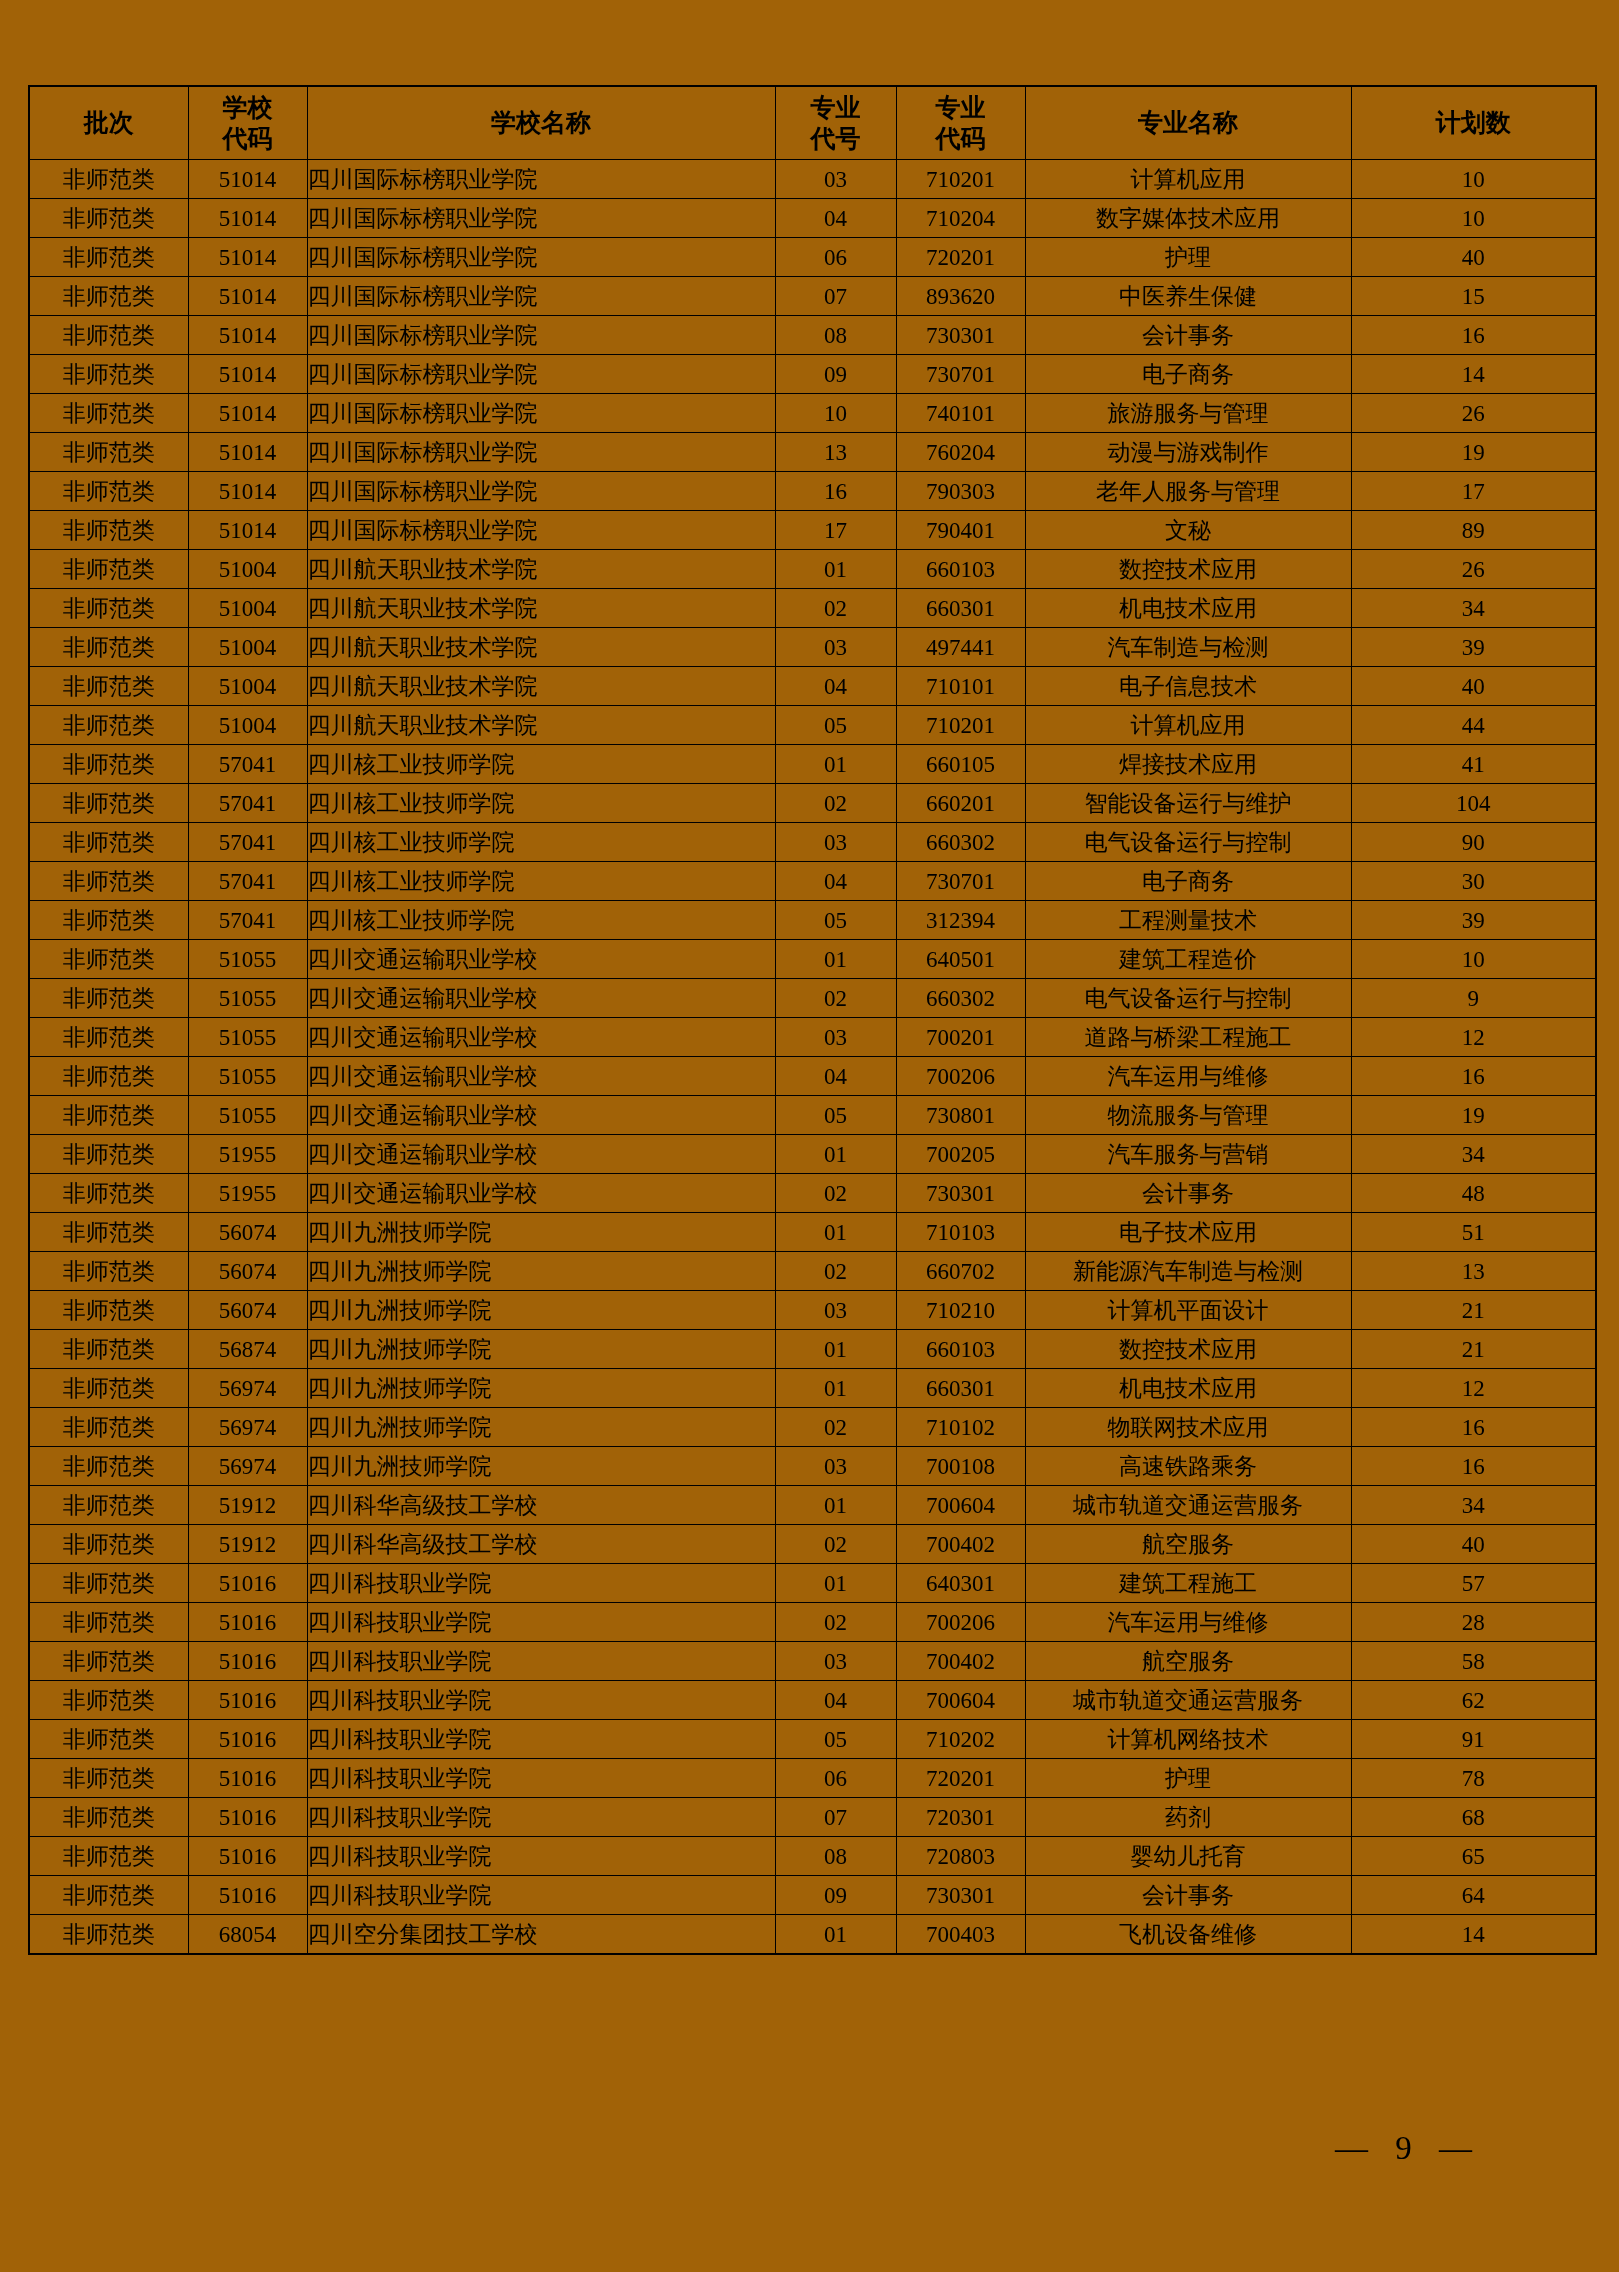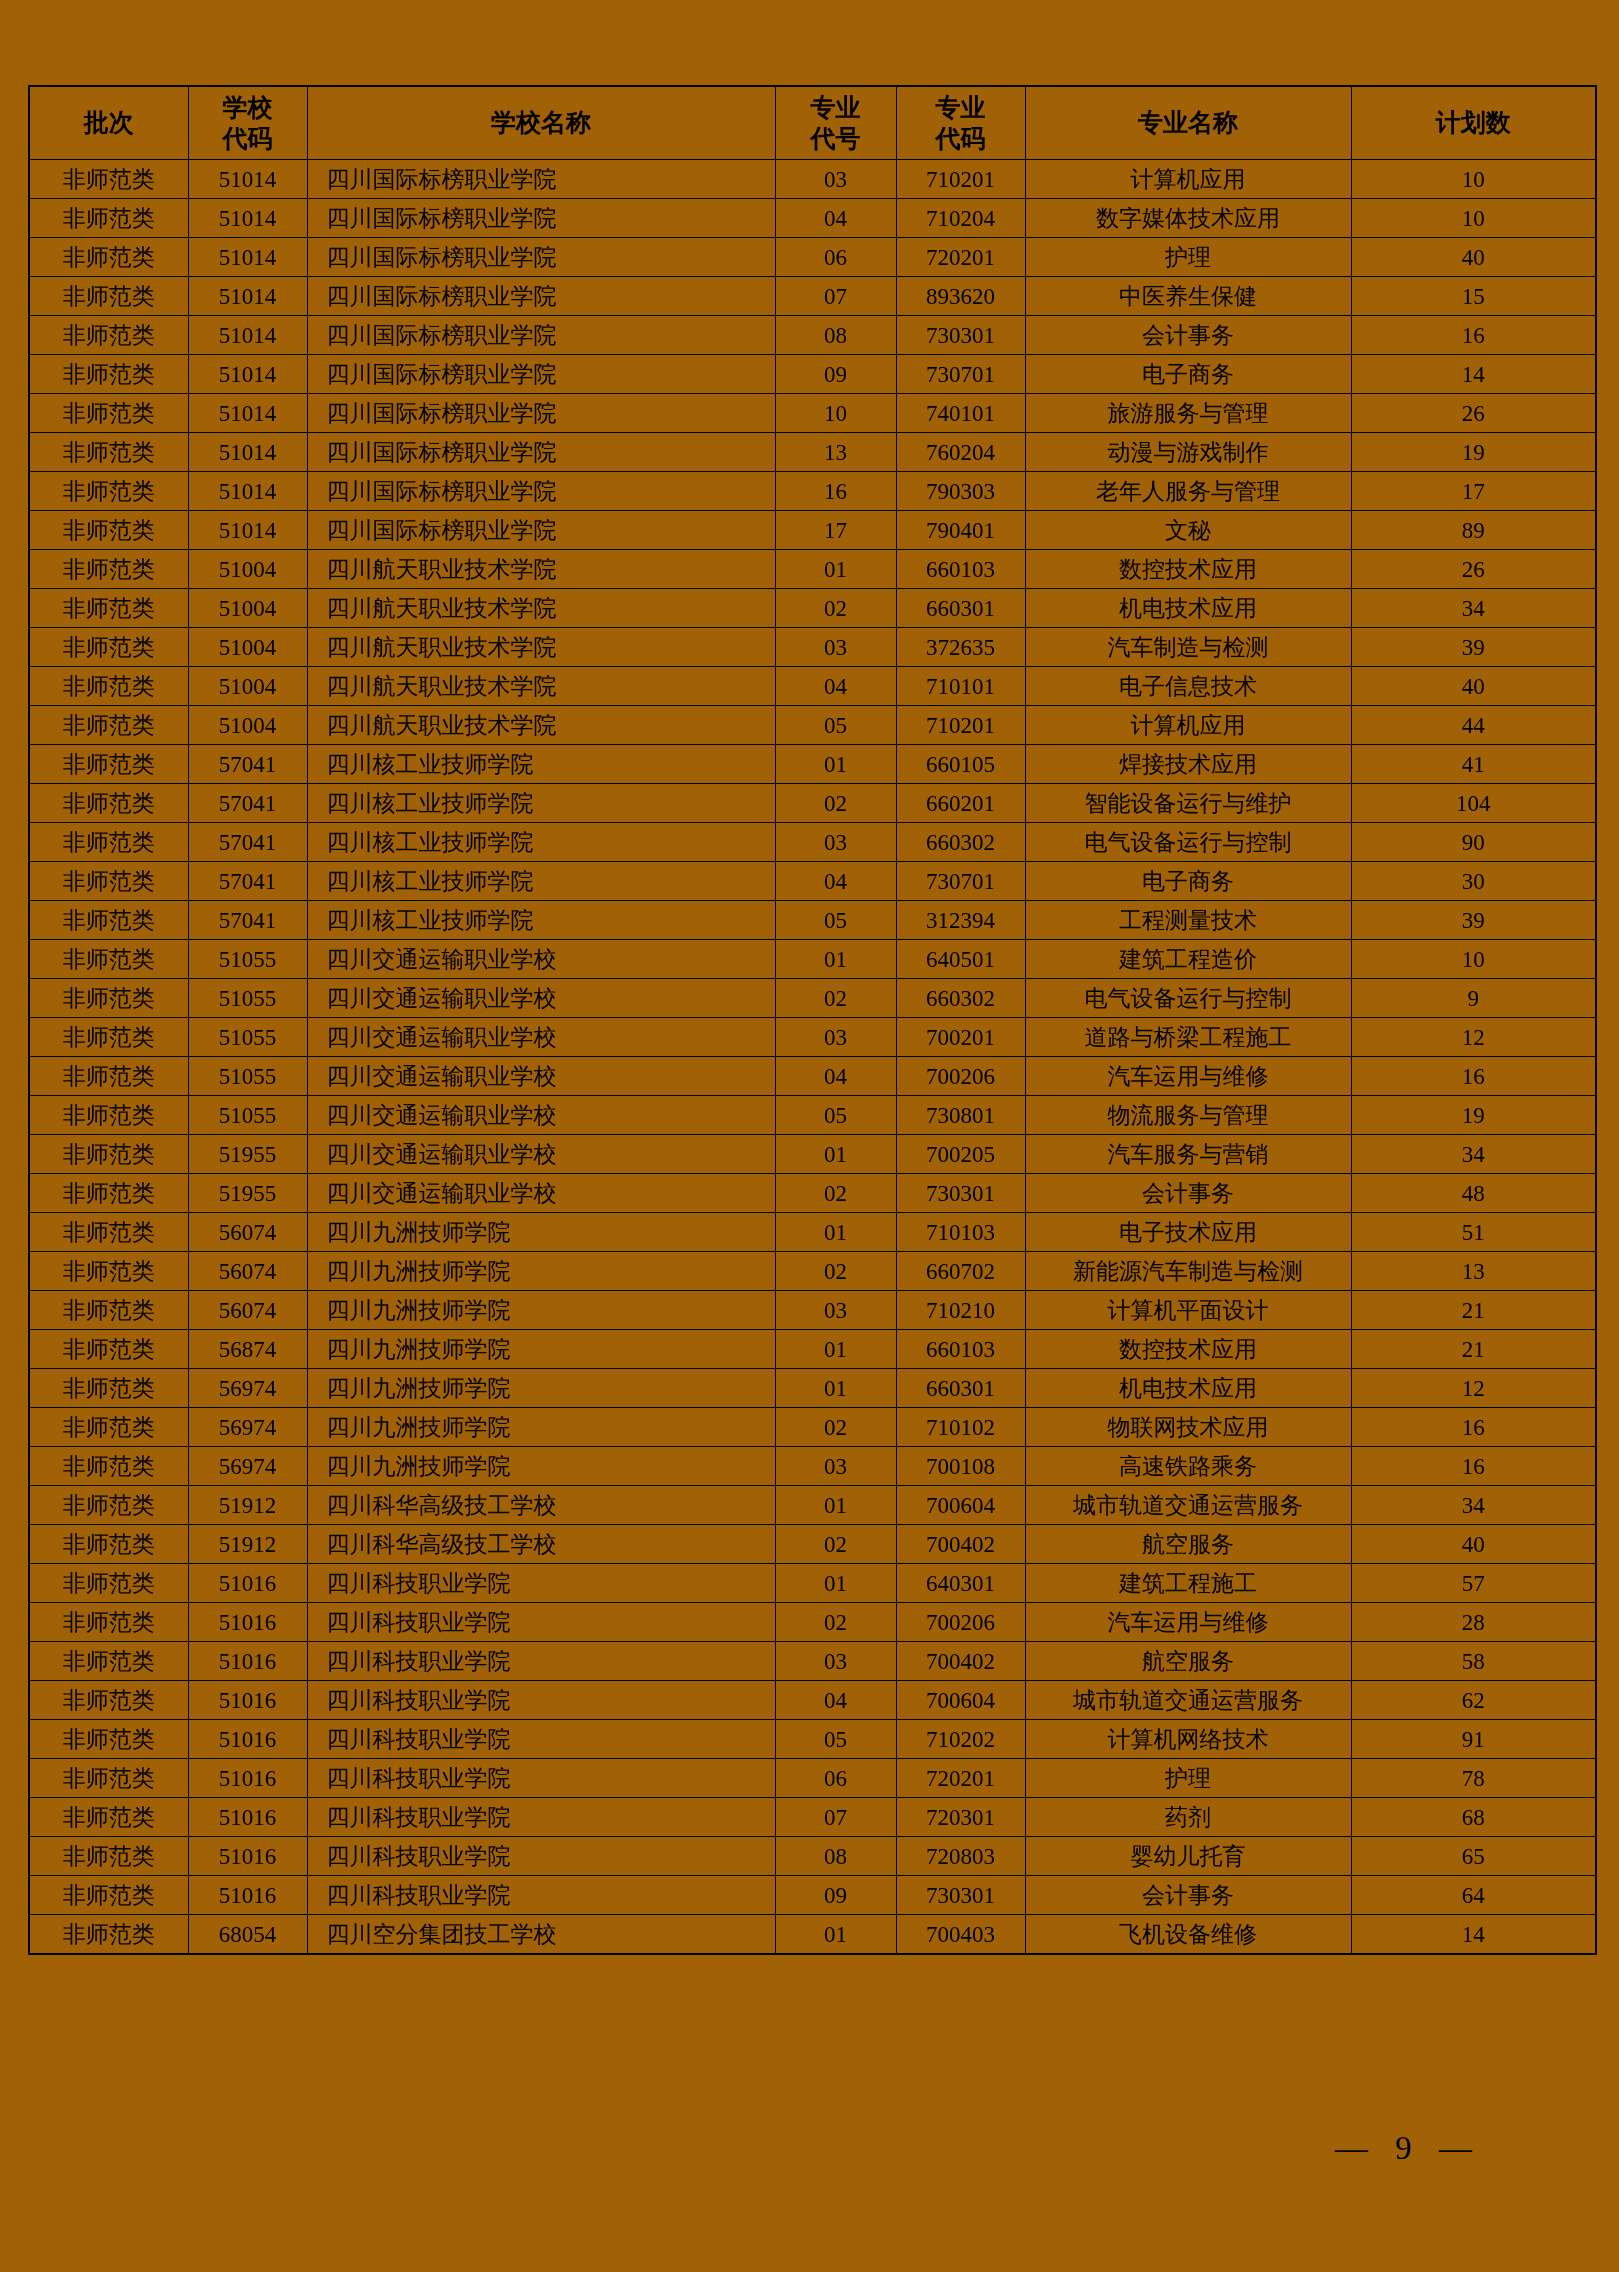--- a/index.html
+++ b/index.html
@@ -44,21 +44,20 @@
   }
   .plan-table td {
     height: 38px;
     font-size: 23px;
     font-weight: 400;
     line-height: 1;
     white-space: nowrap;
   }
   .plan-table td.col-2 {
     text-align: left;
-    padding-left: 19px;
   }
   
   .w0 { width: 159px; }
   .w1 { width: 119px; }
   .w2 { width: 468px; }
   .w3 { width: 121px; }
   .w4 { width: 129px; }
   .w5 { width: 326px; }
   .w6 { width: 245px; }
   .page-footer {
@@ -208,21 +207,21 @@
           <td class="col-3">02</td>
           <td class="col-4">660301</td>
           <td class="col-5">机电技术应用</td>
           <td class="col-6">34</td>
         </tr>
         <tr>
           <td class="col-0">非师范类</td>
           <td class="col-1">51004</td>
           <td class="col-2">四川航天职业技术学院</td>
           <td class="col-3">03</td>
-          <td class="col-4">372635</td>
+          <td class="col-4">497441</td>
           <td class="col-5">汽车制造与检测</td>
           <td class="col-6">39</td>
         </tr>
         <tr>
           <td class="col-0">非师范类</td>
           <td class="col-1">51004</td>
           <td class="col-2">四川航天职业技术学院</td>
           <td class="col-3">04</td>
           <td class="col-4">710101</td>
           <td class="col-5">电子信息技术</td>

